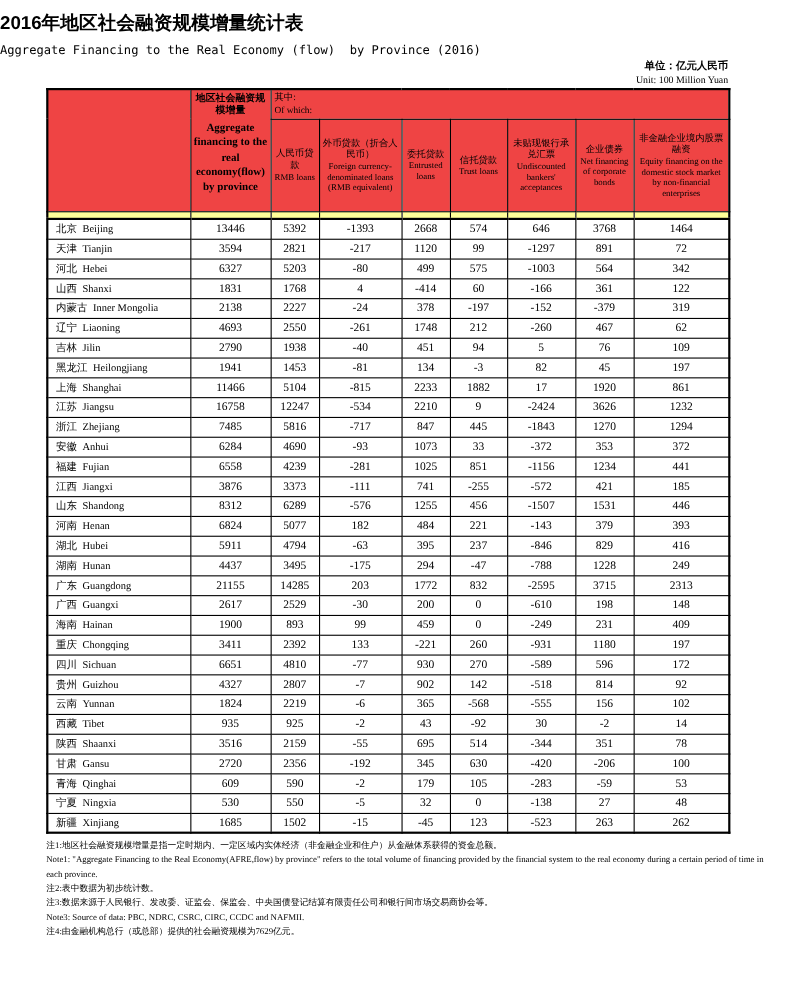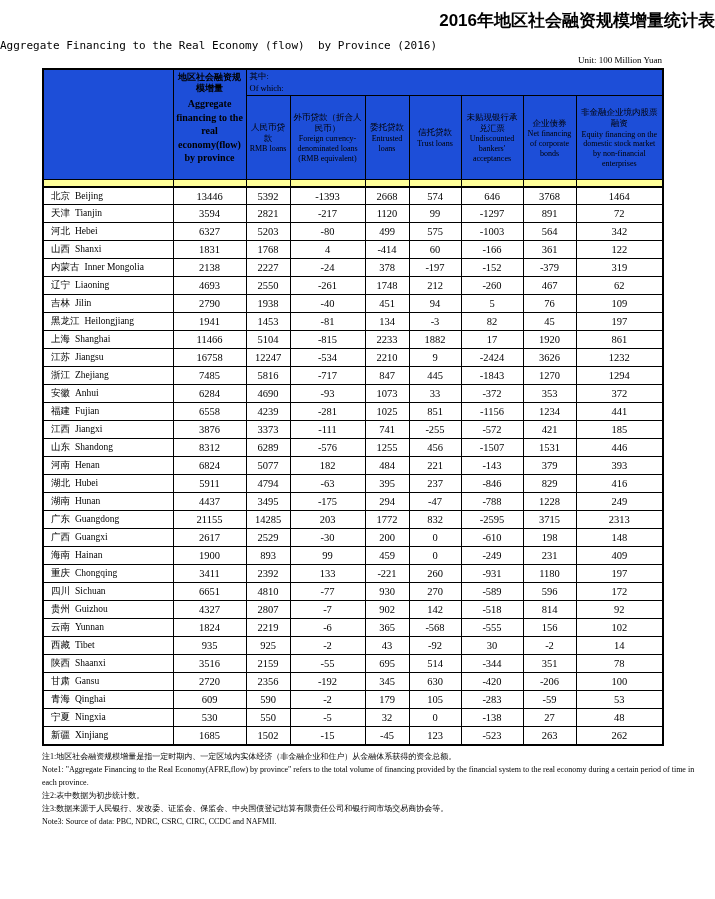--- a/index.html
+++ b/index.html
@@ -1,34 +1,34 @@
 <!DOCTYPE html>
 <html><head>
 <meta charset="utf-8">
 <style>
   * { box-sizing: border-box; margin: 0; padding: 0; }
   html,body { width: 715px; height: 899px; background: #ffffff; color: #000;
     font-family: "Liberation Serif", "DejaVu Serif", serif; }
   .page { position: relative; width: 715px; height: 899px; overflow: hidden; }
 
-  .title { text-align: right; padding-top: 9px;
+  .title { text-align: left; padding-top: 9px;
     font-family: "Liberation Sans", "DejaVu Sans", sans-serif;
     font-weight: bold; font-size: 17px; }
   .subtitle { text-align: left; margin-top: 7px; white-space: pre;
     font-family: "DejaVu Sans Mono", "Liberation Mono", monospace; font-size: 11px; }
 
   .units { width: 620px; margin: 3px 0 1px 42px; text-align: right; line-height: 1.3; }
   .unit-cn { font-weight: bold; font-size: 9.5px; font-family: "Liberation Sans", sans-serif; }
   .unit-en { font-size: 9px; }
 
   table { border-collapse: collapse; table-layout: fixed; width: 620px;
     margin-left: 42px; border: 2.5px solid #000; }
   th, td { border: 1px solid #000; overflow: hidden; }
 
-  thead th { background: #1d4ed8; font-weight: normal; }
+  thead th { background: #ef4444; font-weight: normal; }
   th.corner { }
   th.agg { vertical-align: top; padding: 2px 1px; text-align: center; }
   .agg-cn { font-weight: bold; font-size: 9px; line-height: 1.25; }
   .agg-en { font-weight: bold; font-size: 10px; line-height: 1.35; margin-top: 3px; }
   th.ofwhich { text-align: left; vertical-align: top; padding: 1px 3px;
     font-size: 8.5px; line-height: 1.4; height: 26px; }
   tr.subhead th { height: 84px; vertical-align: middle; text-align: center;
     padding: 1px 2px; }
   .col-cn { font-size: 8.5px; line-height: 1.25; }
   .col-en { font-size: 8px; line-height: 1.22; margin-top: 1px; }
@@ -46,20 +46,21 @@
 </style>
 </head>
 <body>
 
 <div class="page">
 
   <div class="title">2016年地区社会融资规模增量统计表</div>
   <div class="subtitle">Aggregate Financing to the Real Economy (flow)  by Province (2016)</div>
 
   <div class="units">
+    <div class="unit-cn">单位：亿元人民币</div>
     <div class="unit-en">Unit: 100 Million Yuan</div>
   </div>
 
   <table>
     <colgroup>
       <col style="width:130px">
         <col style="width:73px">
         <col style="width:44px">
       <col style="width:75px">
         <col style="width:44px">
@@ -466,15 +467,16 @@
         </tr>
       </tbody>
   </table>
 
   <div class="notes">
       <div class="line">注1:地区社会融资规模增量是指一定时期内、一定区域内实体经济（非金融企业和住户）从金融体系获得的资金总额。</div>
       <div class="line">Note1: "Aggregate Financing to the Real Economy(AFRE,flow) by province" refers to the total volume of financing provided by the financial system to the real economy during a certain period of time in each province.</div>
       <div class="line">注2:表中数据为初步统计数。</div>
       <div class="line">注3:数据来源于人民银行、发改委、证监会、保监会、中央国债登记结算有限责任公司和银行间市场交易商协会等。</div>
       <div class="line">Note3: Source of data: PBC, NDRC, CSRC, CIRC, CCDC and NAFMII.</div>
+      <div class="line">注4:由金融机构总行（或总部）提供的社会融资规模为7629亿元。</div>
     </div>
 
 </div>
 
 </body></html>

